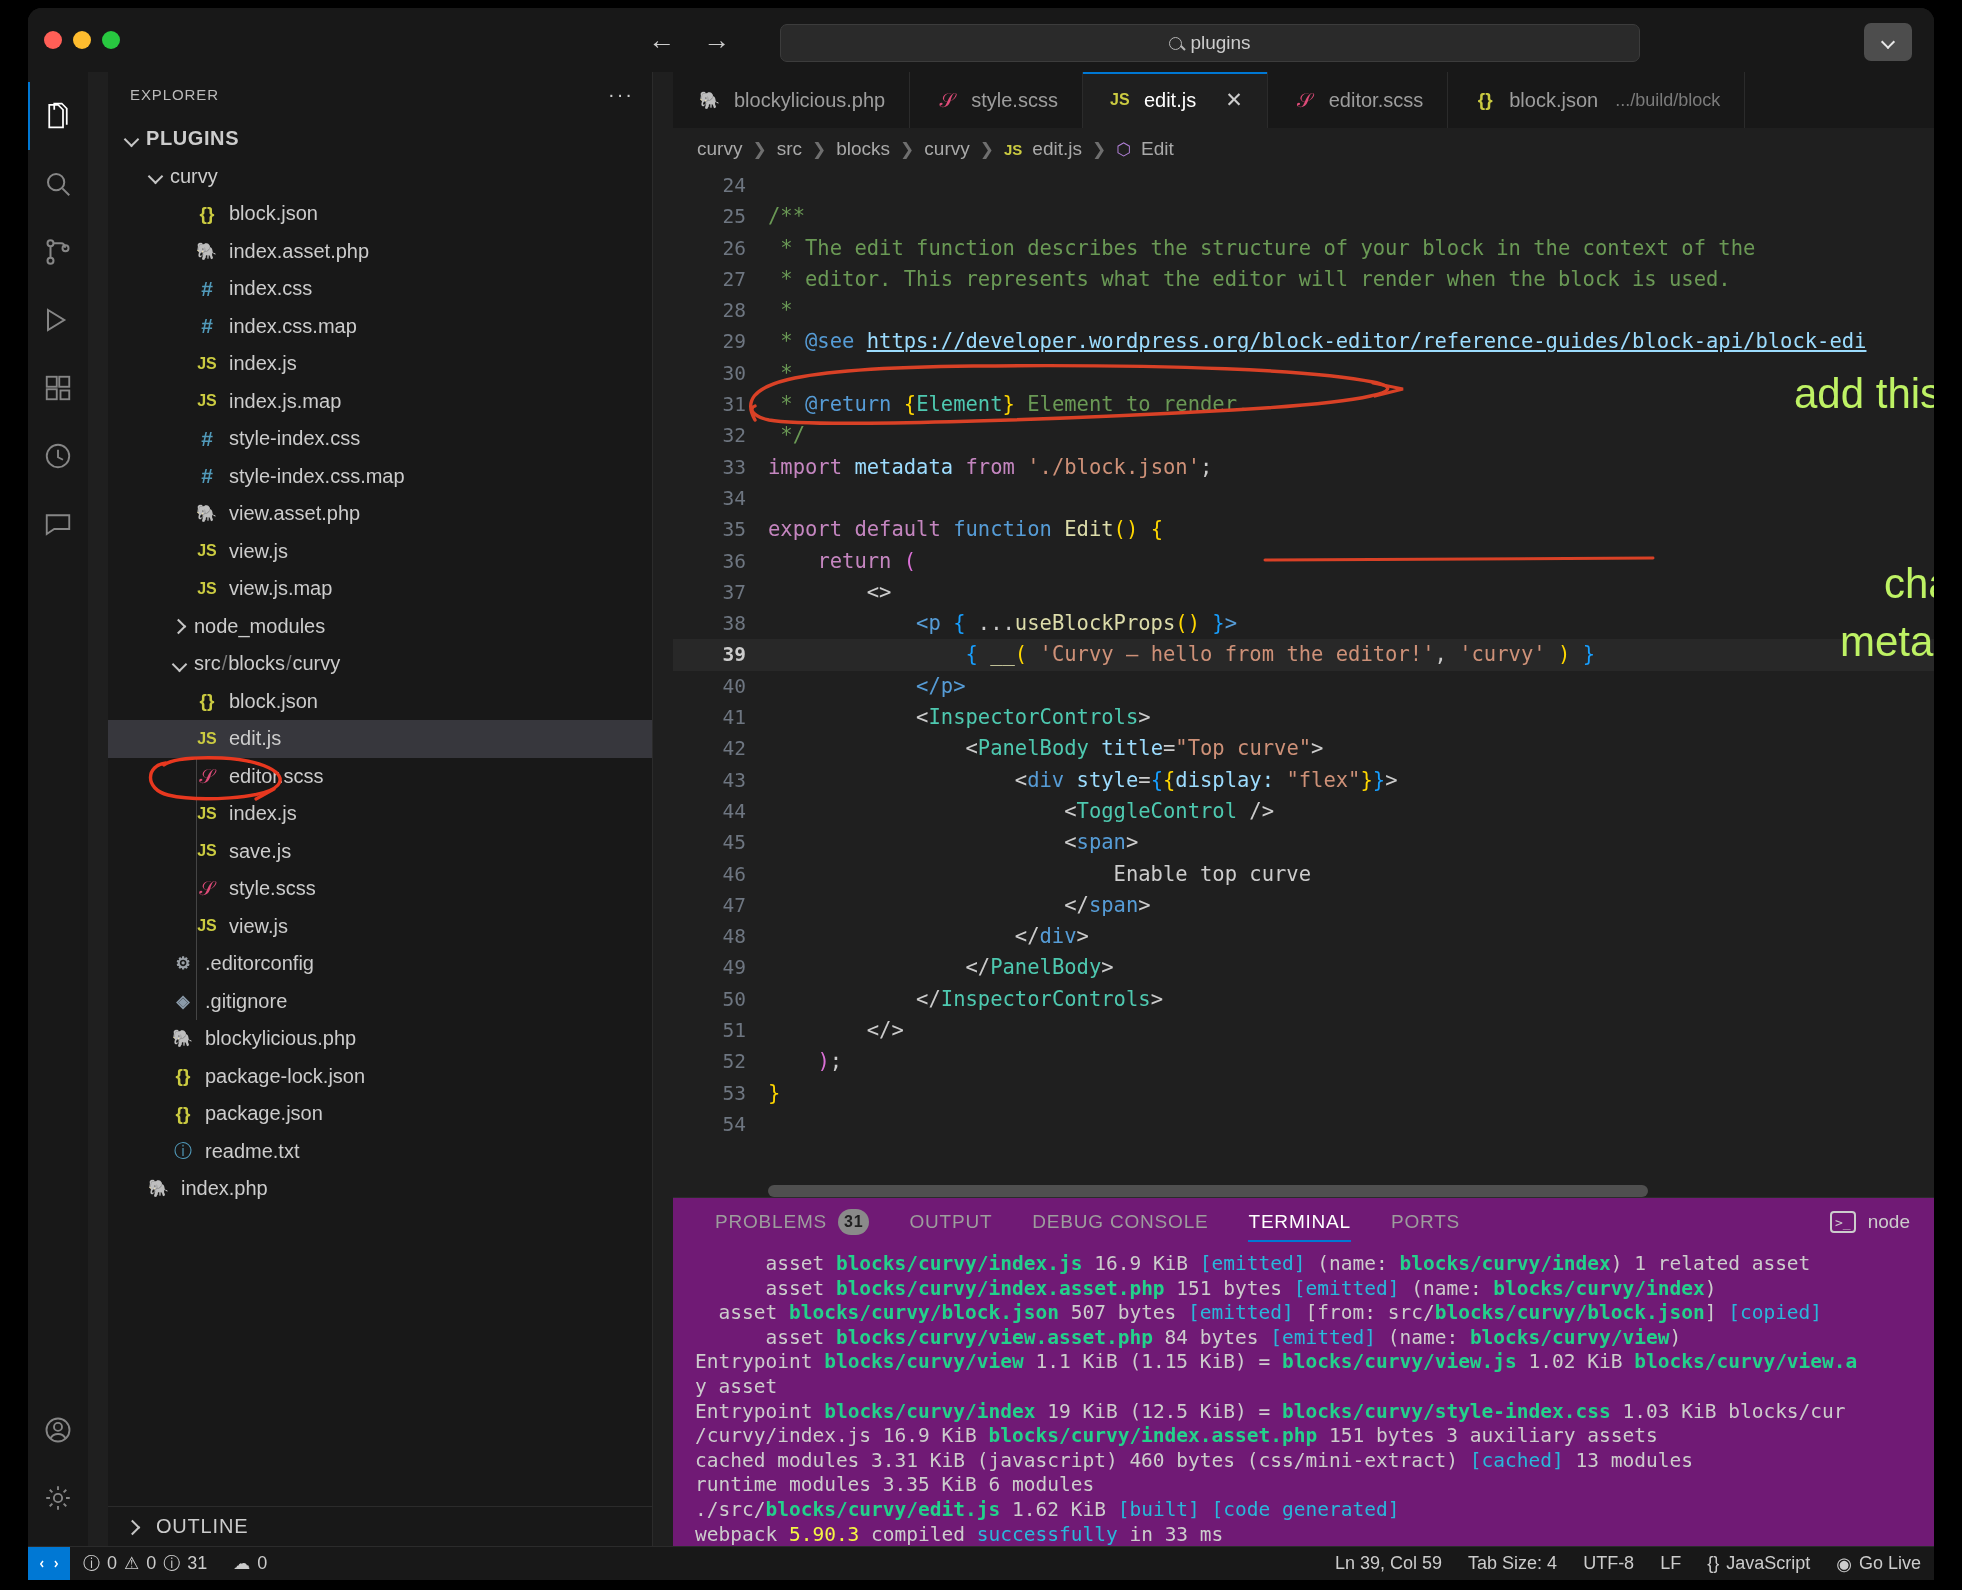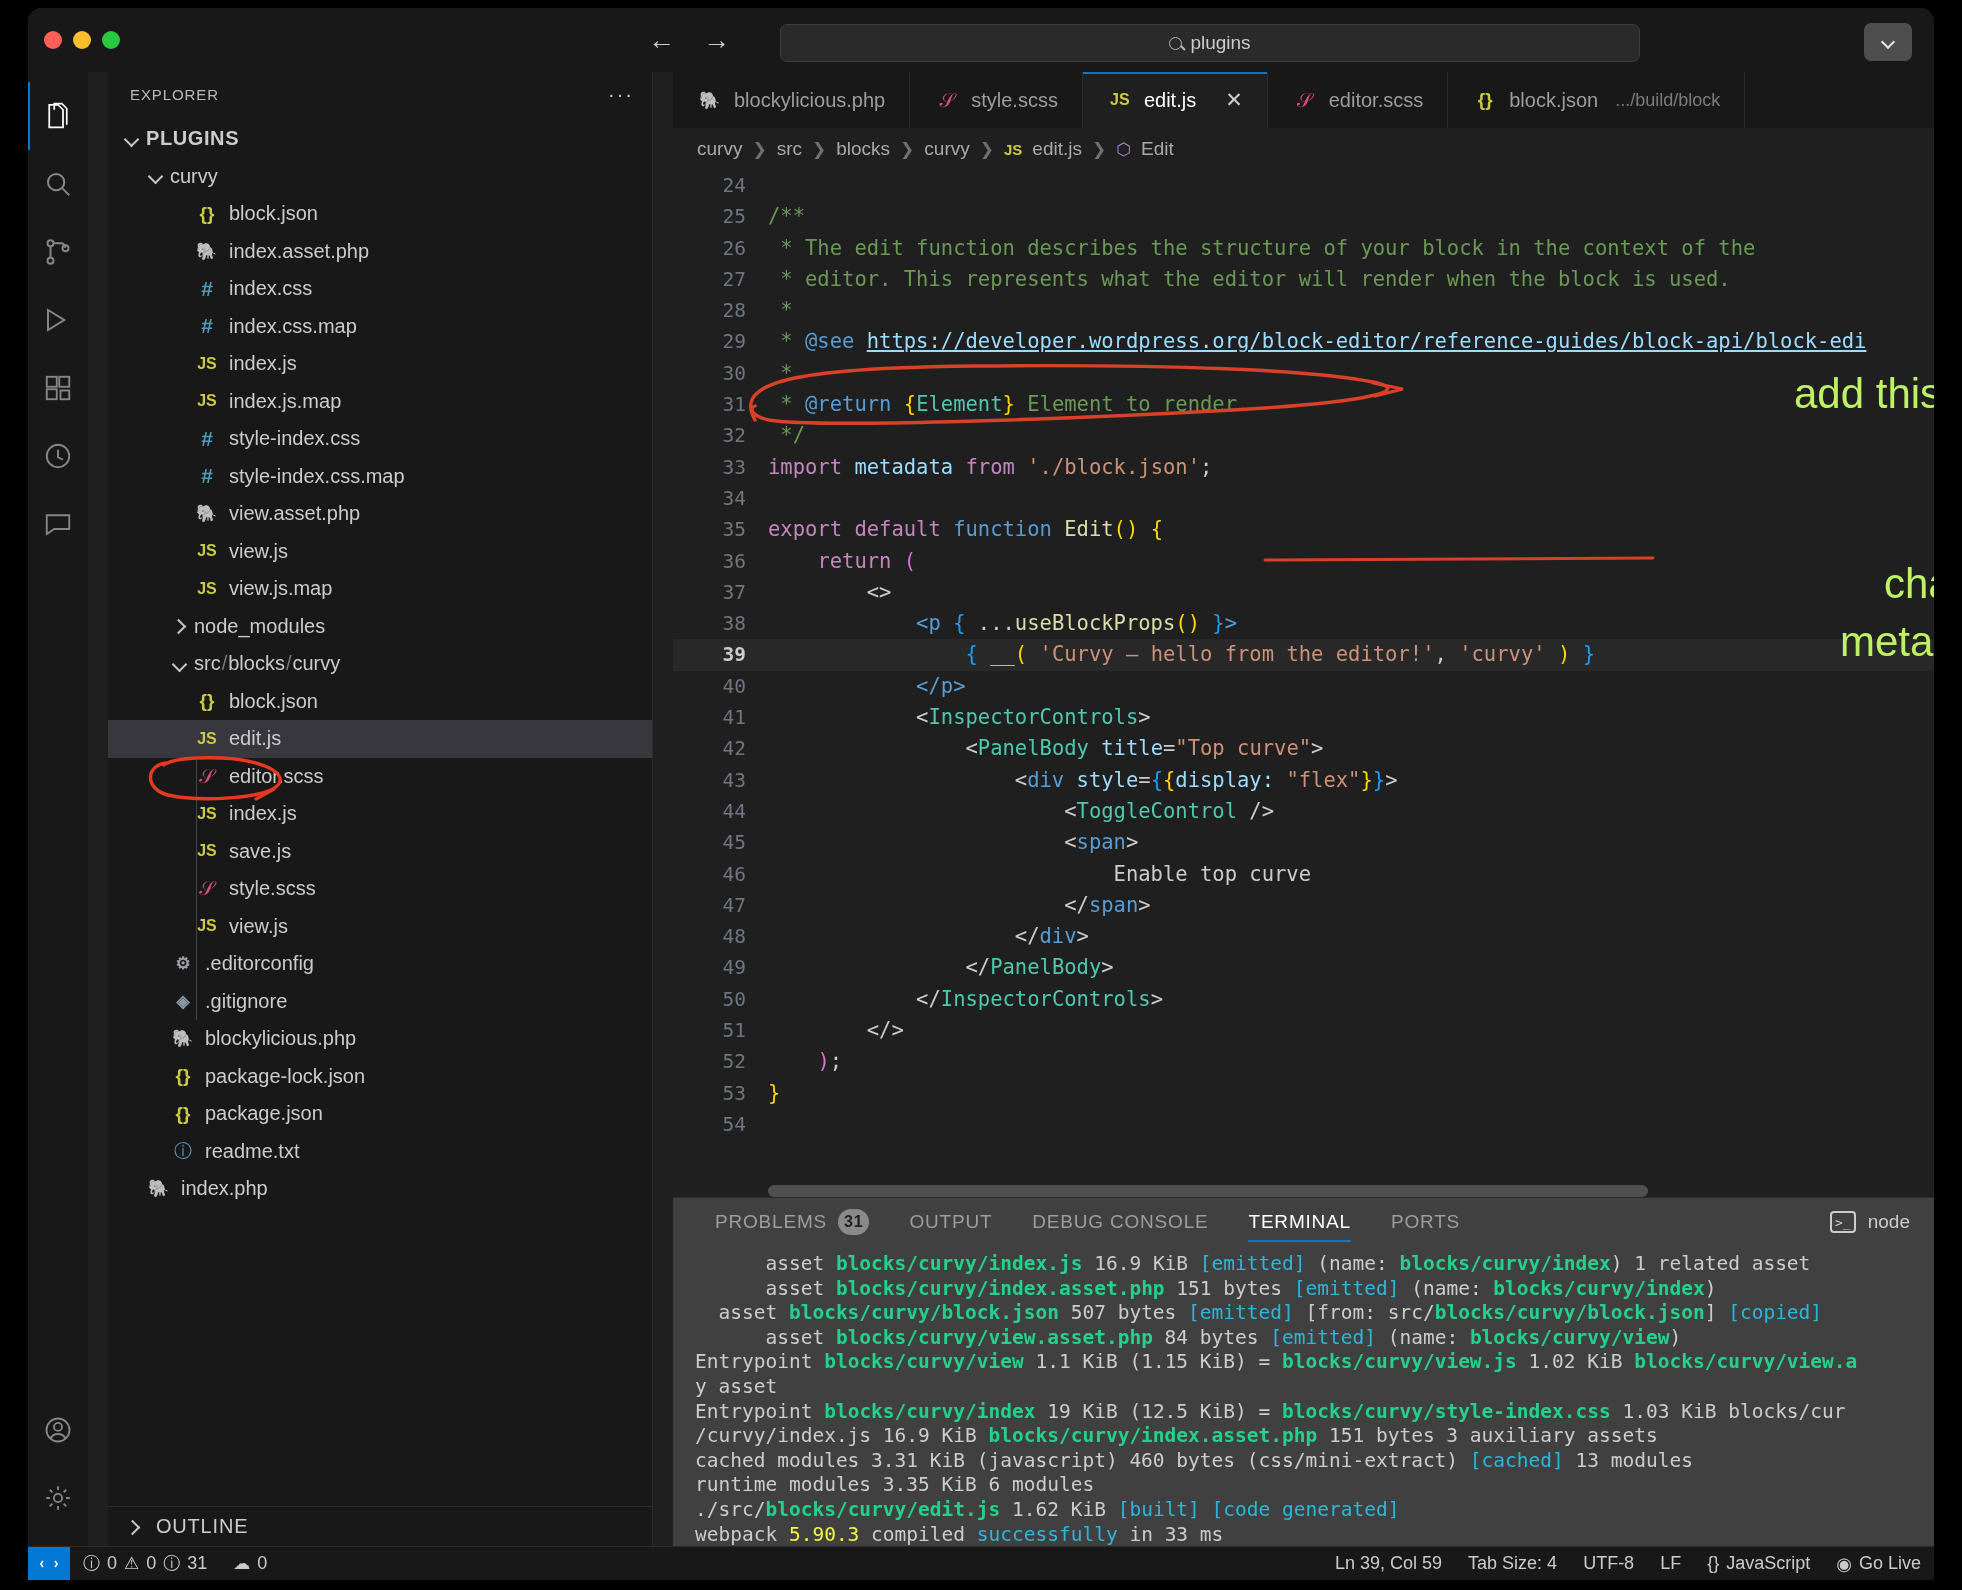--- a/index.html
+++ b/index.html
@@ -212,21 +212,21 @@
   .t-doc  { color: #569cd6; }
   .t-plain{ color: #cccccc; }
   .t-attr { color: #9cdcfe; }
 
   .hscroll {
     position: absolute; bottom: 0; left: 95px; height: 12px;
     background: #4f4f4f; border-radius: 6px;
   }
 
   
-  .panel { flex: 0 0 auto; background: #404040; border-top: 1px solid #2b2b2b; }
+  .panel { flex: 0 0 auto; background: #701a75; border-top: 1px solid #2b2b2b; }
   .panel-tabs {
     height: 48px; display: flex; align-items: center; gap: 0;
     padding-left: 22px; position: relative;
   }
   .ptab {
     display: flex; align-items: center; gap: 11px; height: 48px;
     padding: 0 20px; color: #9d9d9d; font-size: 19px; letter-spacing: 0.8px;
     position: relative;
   }
   .ptab.active { color: #ffffff; }

